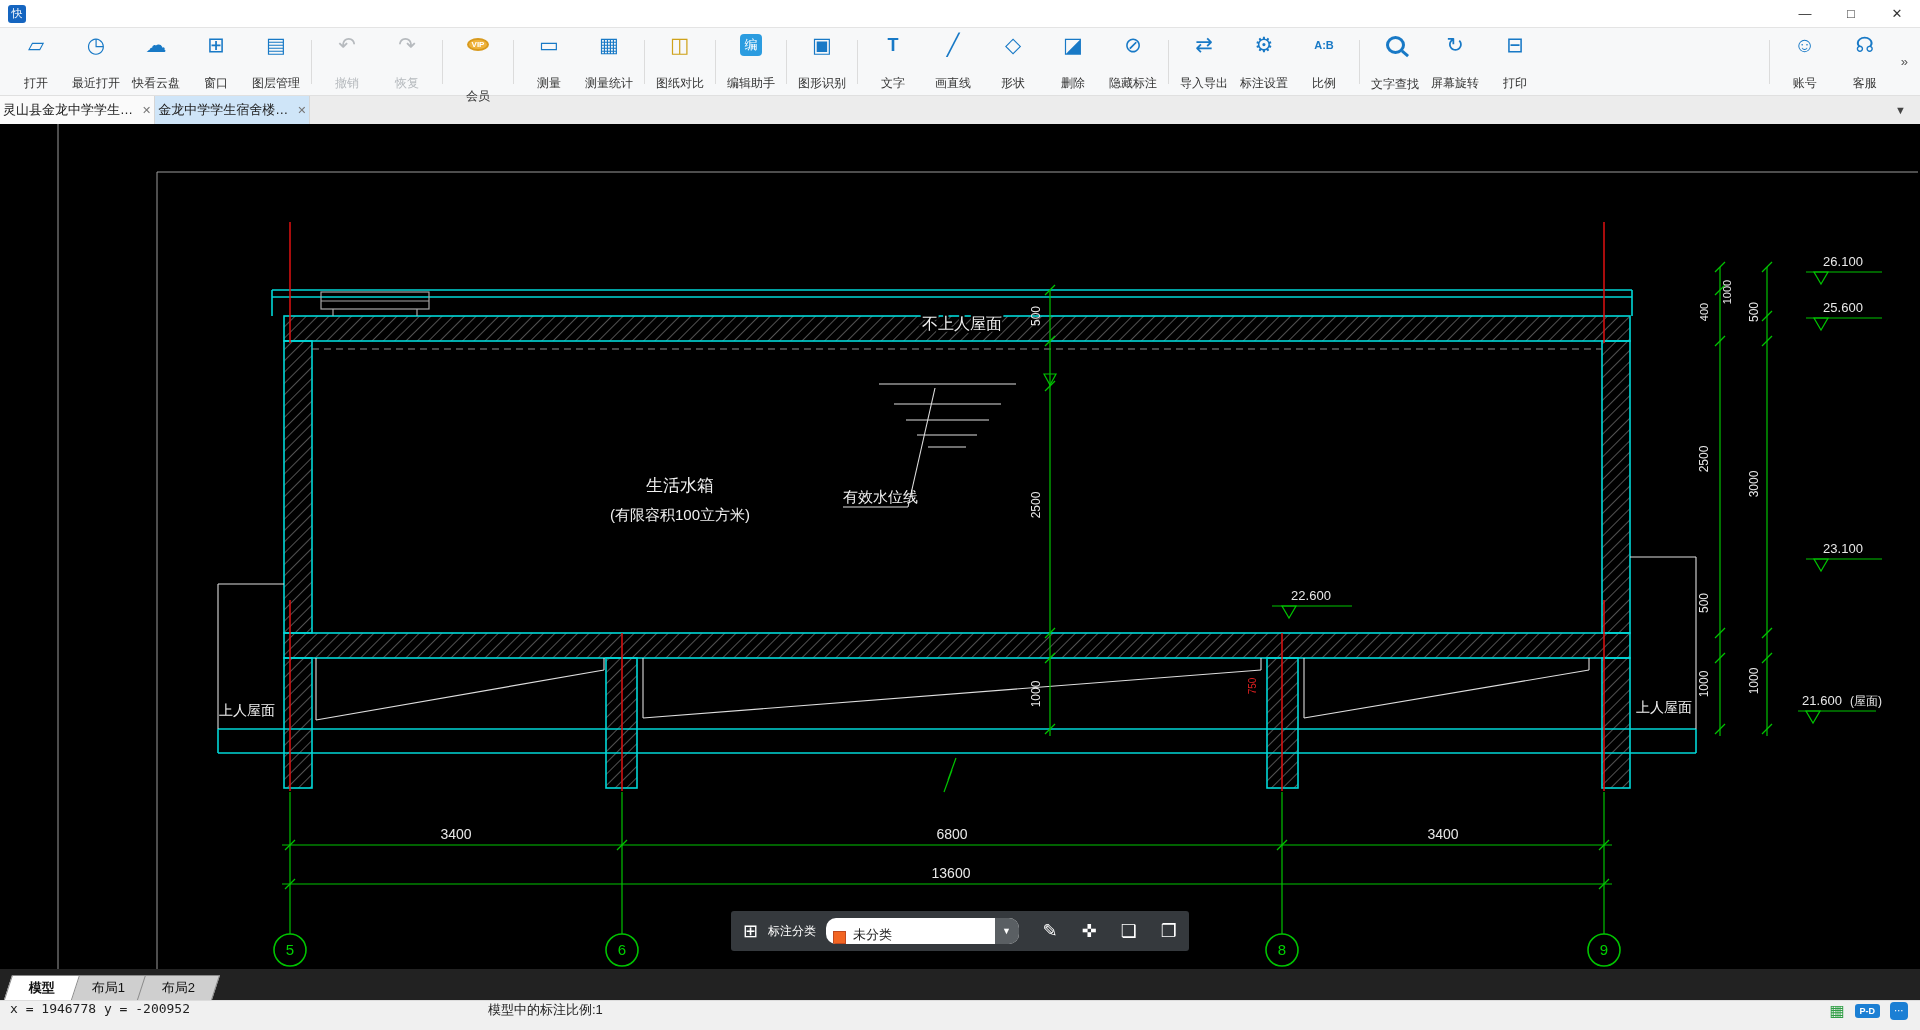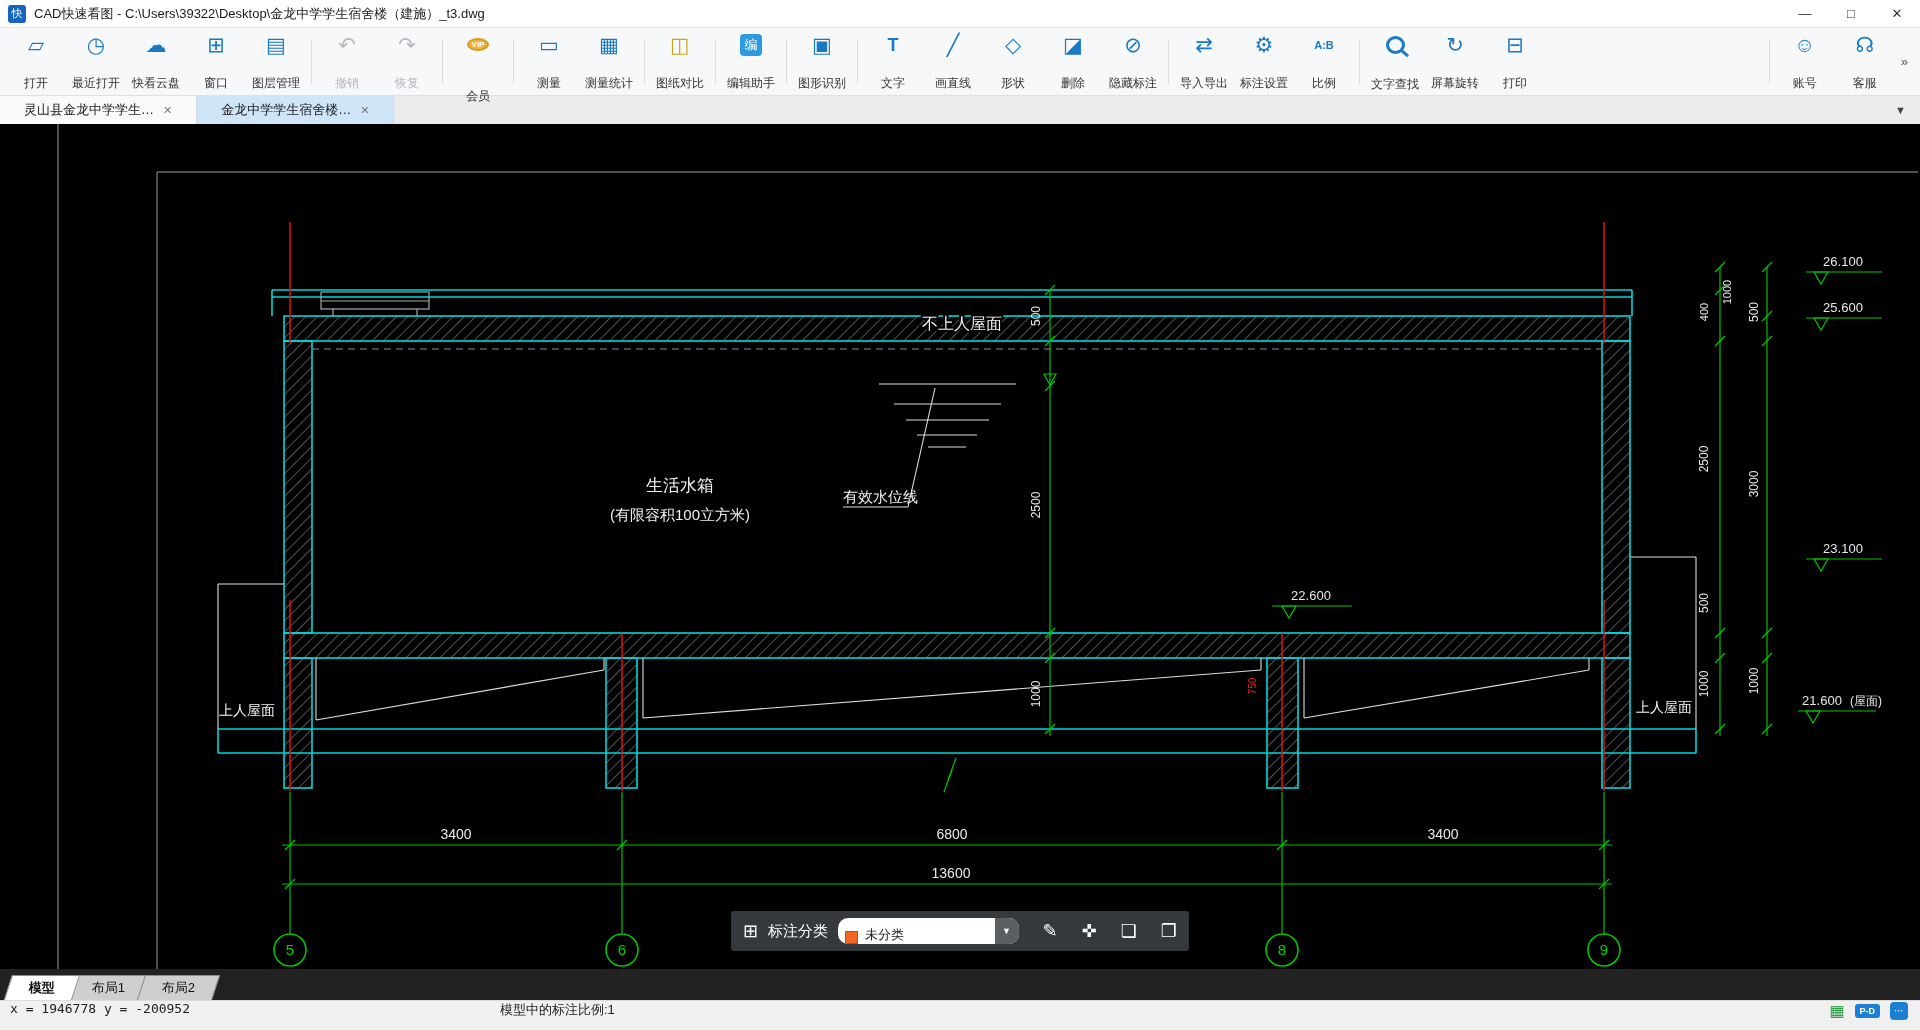--- a/index.html
+++ b/index.html
@@ -21,56 +21,55 @@
   .chipicon{width:22px;height:22px;border-radius:4px;background:#2b9ce0;color:#fff;font-size:13px;display:flex;align-items:center;justify-content:center;margin:2px 0}
   .gold{color:#cfa21b}
   .textglyph{font-weight:bold;font-size:18px}
   .ab{font-weight:bold;font-size:11px}
   .magicon{width:13px;height:13px;border:3px solid #1879c6;border-radius:50%;position:relative;margin:5px 0}
   .magicon::after{content:"";position:absolute;width:8px;height:3px;background:#1879c6;right:-7px;bottom:-4px;transform:rotate(40deg)}
   .spacer{margin-left:auto}
   .overflow{color:#555;font-size:13px;padding:0 6px}
   
   .tabstrip{height:28px;background:#ececec;display:flex;align-items:stretch;box-sizing:border-box}
-  .doctab{display:flex;align-items:center;gap:9px;padding:0 24px;font-size:13px;color:#222;background:#fafafa;border-right:1px solid #d6d6d6;white-space:nowrap}
+  .doctab{display:flex;align-items:center;gap:9px;padding:0 3px;font-size:13px;color:#222;background:#fafafa;border-right:1px solid #d6d6d6;white-space:nowrap}
   .doctab.active{background:#cfe5f8}
   .tabclose{color:#777;font-size:11px}
   .tabdrop{margin-left:auto;align-self:center;padding:0 14px;color:#444;font-size:11px}
   
   .canvas{position:relative;height:845px;background:#000}
   .canvas svg text{font-family:"Liberation Sans","DejaVu Sans",sans-serif}
   
   .floatbar{position:absolute;left:731px;top:787px;width:458px;height:40px;background:rgba(56,60,64,.95);border-radius:3px;display:flex;align-items:center;padding:0 12px;box-sizing:border-box;gap:10px}
   .fb-grid{color:#fff;font-size:18px}
-  .fb-label{color:#fff;font-size:15px;white-space:nowrap}
+  .fb-label{color:#fff;font-size:12px;white-space:nowrap}
   .fb-dd{width:200px;height:26px;background:#fff;border-radius:10px;display:flex;align-items:flex-end;overflow:hidden}
   .fb-swatch{width:13px;height:13px;background:#f26522;margin:0 7px;border:1px solid #c04a20;box-sizing:border-box;flex:0 0 auto}
   .fb-val{font-size:13px;color:#222;flex:1}
   .fb-arrow{width:24px;height:26px;background:#5a5f63;color:#fff;font-size:9px;display:flex;align-items:center;justify-content:center;flex:0 0 auto}
   .fb-ico{color:#fff;font-size:18px;margin-left:14px}
   
   .sheettabs{height:31px;background:#222;display:flex;align-items:flex-end;padding-left:8px;box-sizing:border-box}
   .stab{height:25px;padding:0 20px;display:flex;align-items:center;transform:skewX(-18deg);background:#cfcfcf;margin-right:-5px;border:1px solid #8a8a8a;border-bottom:none;box-sizing:border-box}
   .stab.active{background:#fff;z-index:2;font-weight:bold}
   .stab span{transform:skewX(18deg);font-size:13px;color:#111;white-space:nowrap}
   
   .statusbar{height:30px;background:#f0f0f0;border-top:1px solid #dcdcdc;display:flex;align-items:flex-start;position:relative;box-sizing:border-box;font-size:13px;color:#222}
   .coords{margin-left:10px;font-family:"DejaVu Sans Mono","Liberation Mono",monospace}
-  .scaleinfo{position:absolute;left:500px}
+  .scaleinfo{position:absolute;left:488px}
   .statusicons{margin-left:auto;display:flex;align-items:center;gap:10px;margin-right:12px}
   .sgreen{color:#2f9e44;font-size:16px}
   .spd{background:#1b7fd4;color:#fff;border-radius:3px;font-size:9px;font-weight:bold;padding:2px 5px}
   .schat{width:18px;height:18px;border-radius:4px;background:#1b7fd4;color:#fff;font-size:10px;display:flex;align-items:center;justify-content:center}
 </style>
 </head>
 <body>
 
 <div class="titlebar">
   <span class="applogo">快</span>
-  <span class="title-text">CAD快速看图 - C:\Users\39322\Desktop\金龙中学学生宿舍楼（建施）_t3.dwg</span>
   <div class="win-controls">
     <span class="win-btn">—</span>
     <span class="win-btn">□</span>
     <span class="win-btn">✕</span>
   </div>
 </div>
 
 <div class="toolbar">
   <div class="titem">
       <span class="ticon">▱</span>

